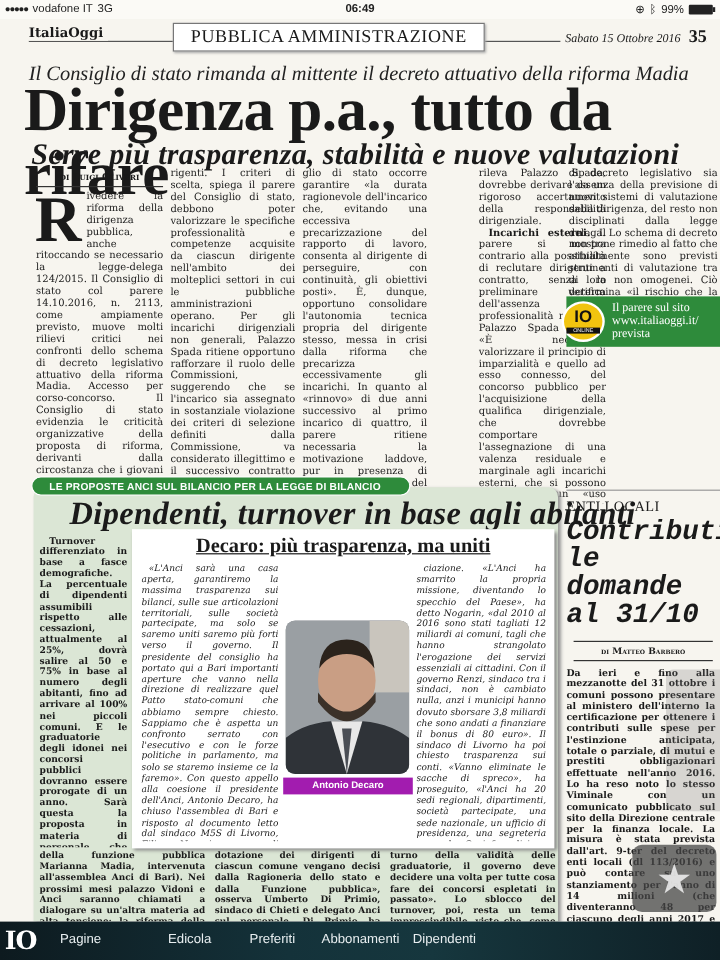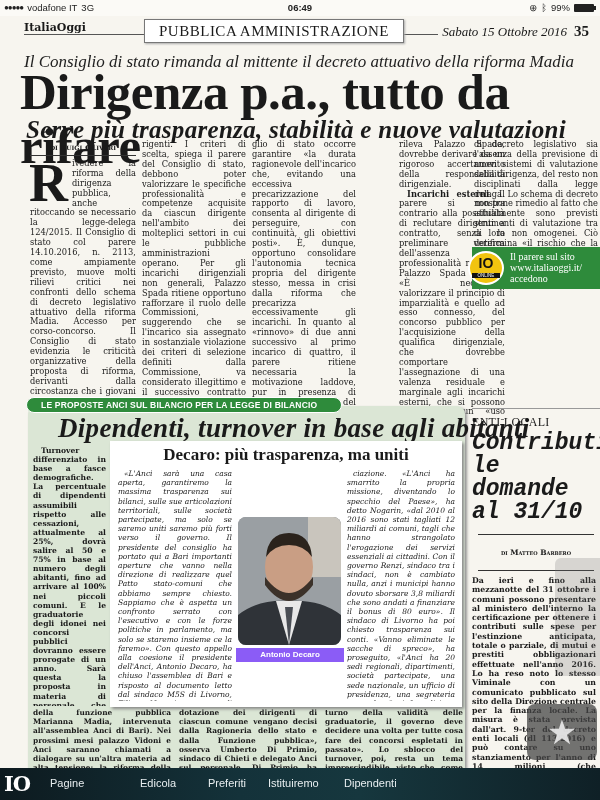--- a/index.html
+++ b/index.html
@@ -19,21 +19,21 @@
   
   .page { position: absolute; left: 0; top: 16px; width: 600px; height: 752px; background: #f7f5ef; overflow: hidden; }
 
   .masthead { position: absolute; left: 24px; top: 3px; width: 565px; height: 37px; }
   .mast-rule { position: absolute; left: 0; right: 0; top: 15px; border-top: 1px solid #555; }
   .logo { position: absolute; left: 0; top: 2px; font-family: "DejaVu Serif", serif; font-weight: bold; font-size: 11px; background: #f7f5ef; padding-right: 4px; }
   .section-box { position: absolute; left: 120px; top: 0; width: 260px; height: 24px; border: 1px solid #777; background: #fff;
     font-family: "Liberation Serif", serif; font-size: 15px; text-align: center; line-height: 22px; letter-spacing: 0.5px;
     box-shadow: 1px 1px 2px #aaa; }
   .dateline { position: absolute; right: 0; top: 3px; background: #f7f5ef; padding-left: 4px; font-family: "Liberation Serif", serif; }
-  .date-text { font-style: italic; font-size: 13px; }
+  .date-text { font-style: italic; font-size: 10px; }
   .page-num { font-weight: bold; font-size: 15px; margin-left: 3px; }
 
   .kicker { position: absolute; left: 24px; top: 36px; font-family: "Liberation Serif", serif; font-style: italic; font-size: 17px; color: #222; }
   .headline { position: absolute; left: 20px; top: 49px; font-family: "Liberation Serif", serif; font-weight: bold; font-size: 51px; letter-spacing: -0.5px; line-height: 54px; }
   .subhead { position: absolute; left: 26px; top: 100px; font-family: "Liberation Serif", serif; font-weight: bold; font-style: italic; font-size: 25px; letter-spacing: 0.3px; }
 
   .cols { position: absolute; left: 30px; top: 124px; width: 570px; height: 280px; }
   .col { position: absolute; top: 0; height: 280px; overflow: hidden; font-size: 8.3px; line-height: 9.9px; text-align: justify; hyphens: auto; }
   .col p { text-indent: 8px; }
   .col b { font-weight: bold; }
@@ -50,35 +50,35 @@
   
   .green-box { position: absolute; left: 28px; top: 390px; width: 437px; height: 362px; background: #dbe6d5; border-radius: 8px 8px 0 0;
     box-shadow: 2px 2px 3px #999; }
   .green-tab { position: absolute; left: 26px; top: 381px; width: 316px; height: 16px; background: #2e8b3b; color: #fff;
     border-radius: 8px; border: 1px solid #fff; font-family: "Liberation Sans", sans-serif; font-weight: bold; font-size: 8.5px; line-height: 14px; padding-left: 14px; letter-spacing: 0.2px; }
   .green-title { position: absolute; left: 58px; top: 397px; font-family: "Liberation Serif", serif; font-style: italic; font-weight: bold; font-size: 27px; letter-spacing: 0.3px; }
   .green-col { position: absolute; left: 33px; top: 430px; width: 73px; height: 260px; overflow: hidden; font-size: 7.6px; line-height: 9.1px; font-weight: bold; text-align: justify; }
   .green-col p { text-indent: 8px; }
 
   .decaro { position: absolute; left: 110px; top: 425px; width: 352px; height: 266px; background: #fff; box-shadow: 2px 2px 3px #888; }
-  .decaro-title { position: absolute; left: 0; right: 0; top: 4px; text-align: center; font-family: "Liberation Serif", serif; font-weight: bold; font-size: 17px; }
+  .decaro-title { position: absolute; left: 0; right: 0; top: 4px; text-align: center; font-family: "Liberation Serif", serif; font-weight: bold; font-size: 17px; text-decoration: underline; }
   .dcol { position: absolute; top: 28px; height: 232px; overflow: hidden; font-style: italic; font-size: 7.5px; line-height: 9.2px; text-align: justify; }
   .dcol p { text-indent: 6px; }
   .photo { position: absolute; left: 128px; top: 76px; width: 103px; height: 128px; border-radius: 8px; overflow: hidden; background: #8b8f93; }
-  .photo-caption { position: absolute; left: 126px; top: 207px; width: 108px; height: 14px; background: #8b5cf6; color: #fff; text-align: center;
+  .photo-caption { position: absolute; left: 126px; top: 207px; width: 108px; height: 14px; background: #a21caf; color: #fff; text-align: center;
     font-family: "Liberation Sans", sans-serif; font-weight: bold; font-size: 8px; line-height: 14px; }
 
   .bottom-cols { position: absolute; left: 33px; top: 692px; width: 430px; height: 60px; }
   .bcol { position: absolute; top: 0; height: 60px; overflow: hidden; font-size: 7.4px; line-height: 9.2px; font-weight: bold; text-align: justify; }
 
   
   .enti { position: absolute; left: 472px; top: 392px; width: 128px; height: 344px; border-top: 1px solid #999; padding-top: 6px; }
   .enti-section { font-family: "Liberation Serif", serif; font-size: 12px; letter-spacing: 0.3px; }
   .enti-title { font-family: Liberation Mono, monospace; font-style: italic; font-weight: bold; font-size: 23px; line-height: 23px; margin-top: 2px; }
-  .enti-byline { font-size: 7.5px; font-variant: small-caps; font-weight: bold; text-align: center; border-top: 1px solid #333; border-bottom: 1px solid #333; padding: 13px 0; margin: 10px 6px 5px 6px; }
+  .enti-byline { font-size: 7.5px; font-variant: small-caps; font-weight: bold; text-align: center; border-top: 1px solid #333; border-bottom: 1px solid #333; padding: 3px 0; margin: 10px 6px 5px 6px; }
   .enti-body { font-size: 7.8px; line-height: 9.3px; font-weight: bold; text-align: justify; padding-right: 4px; }
 
   .overlay-panel { position: absolute; left: 555px; top: 542px; width: 45px; height: 118px; background: rgba(120,120,120,0.25); border-radius: 6px 0 0 6px; }
   .fav-button { position: absolute; left: 527px; top: 688px; width: 70px; height: 56px; background: rgba(70,70,70,0.75); border-radius: 8px;
     display: flex; align-items: center; justify-content: center; color: rgba(235,235,235,0.9); font-size: 34px; }
 
   
   .navbar { position: absolute; left: 0; top: 768px; width: 600px; height: 32px;
     background: linear-gradient(90deg, #0d1a1f 0%, #14323a 40%, #16373e 60%, #0f2026 100%); }
   .nav-logo { position: absolute; left: 4px; top: 3px; font-family: "DejaVu Serif", serif; font-weight: bold; font-size: 21px; color: #fff; letter-spacing: -1px; }
@@ -145,21 +145,21 @@
   </div>
 
   <div class="online-box">
     <div class="io-badge">
       <span class="io-t">IO</span>
       <span class="io-s">ONLINE</span>
     </div>
     <div class="online-text">
       <div>Il parere sul sito</div>
       <div>www.italiaoggi.it/</div>
-      <div>accedono</div>
+      <div>prevista</div>
     </div>
   </div>
 
   <div class="green-box"></div>
   <div class="green-tab">LE PROPOSTE ANCI SUL BILANCIO PER LA LEGGE DI BILANCIO</div>
   <div class="green-title">Dipendenti, turnover in base agli abitanti</div>
   <div class="green-col">
     <p>Turnover differenziato in base a fasce demografiche. La percentuale di dipendenti assumibili rispetto alle cessazioni, attualmente al 25%, dovrà salire al 50 e 75% in base al numero degli abitanti, fino ad arrivare al 100% nei piccoli comuni. E le graduatorie degli idonei nei concorsi pubblici dovranno essere prorogate di un anno. Sarà questa la proposta in materia di personale che l'Anci farà nei prossimi giorni al governo nella speranza che possa essere recepita nella legge di bilancio. L'Associazione dei comuni dovrà discutere con la Funzione pubblica che ha aperto al dialogo coi comuni. Sulla manovra ma anche sulla scrittura del nuovo Testo unico del pubblico, ultimo tassello attuativo della delega sulla riforma della p.a. («velocemente tenuto alla fine perché darà ai sindaci gli strumenti per attuare tutti i precedenti decreti», ha spiegato il ministro</p>
   </div>
 
@@ -204,15 +204,15 @@
   <div class="fav-button">
     <span>★</span>
   </div>
 </div>
 
 <div class="navbar">
   <div class="nav-logo">IO</div>
   <div class="nav-item" style="left:50px;">Pagine</div>
   <div class="nav-item" style="left:140px;">Edicola</div>
   <div class="nav-item" style="left:208px;">Preferiti</div>
-  <div class="nav-item" style="left:268px;">Istituiremo</div>
+  <div class="nav-item" style="left:268px;">Abbonamenti</div>
   <div class="nav-item" style="left:344px;">Dipendenti</div>
 </div>
 
 </body></html>

